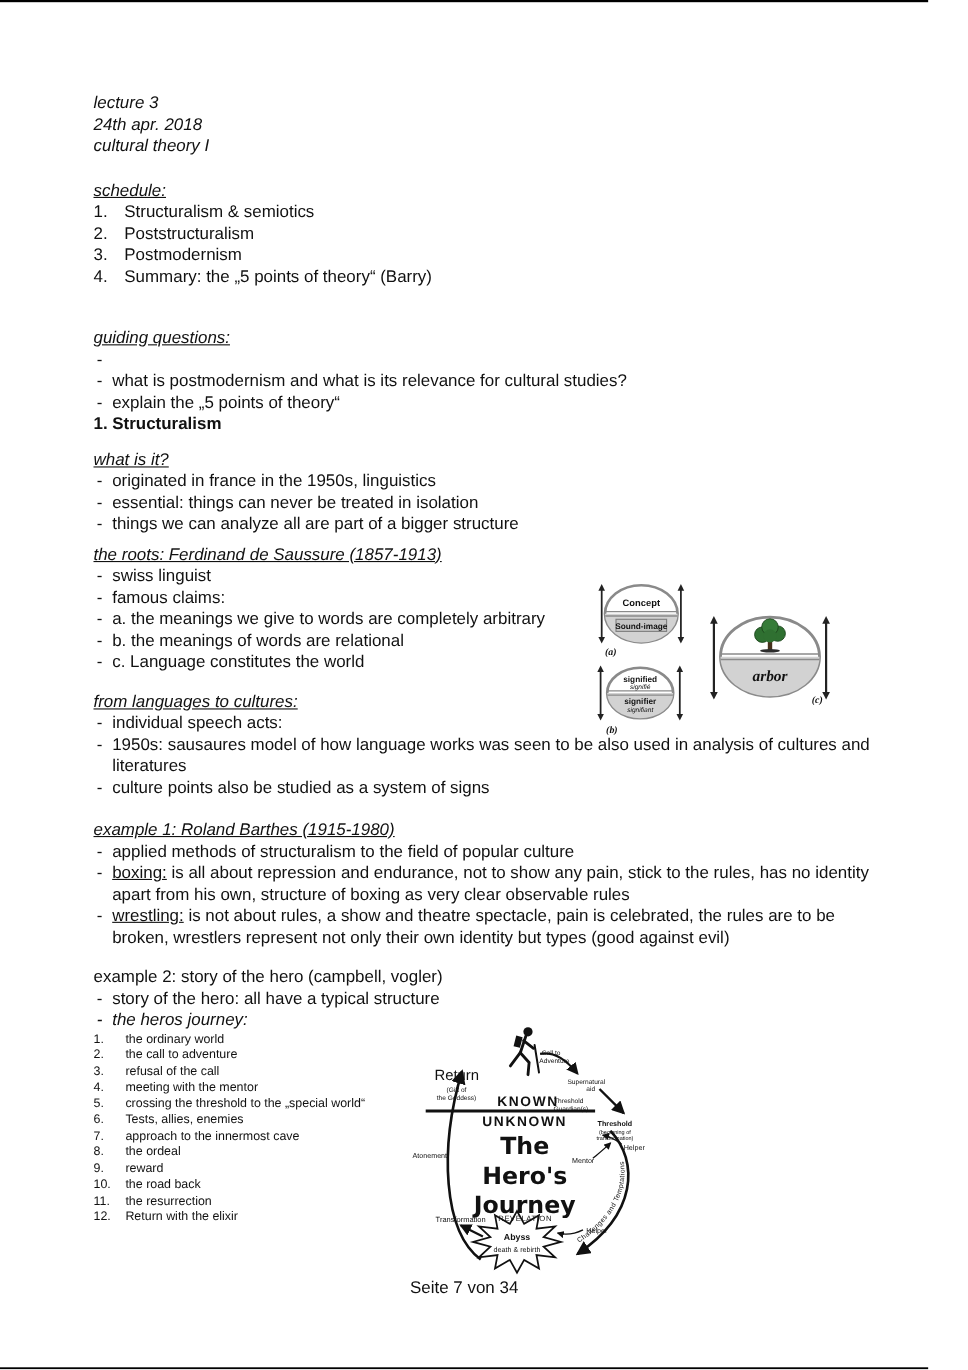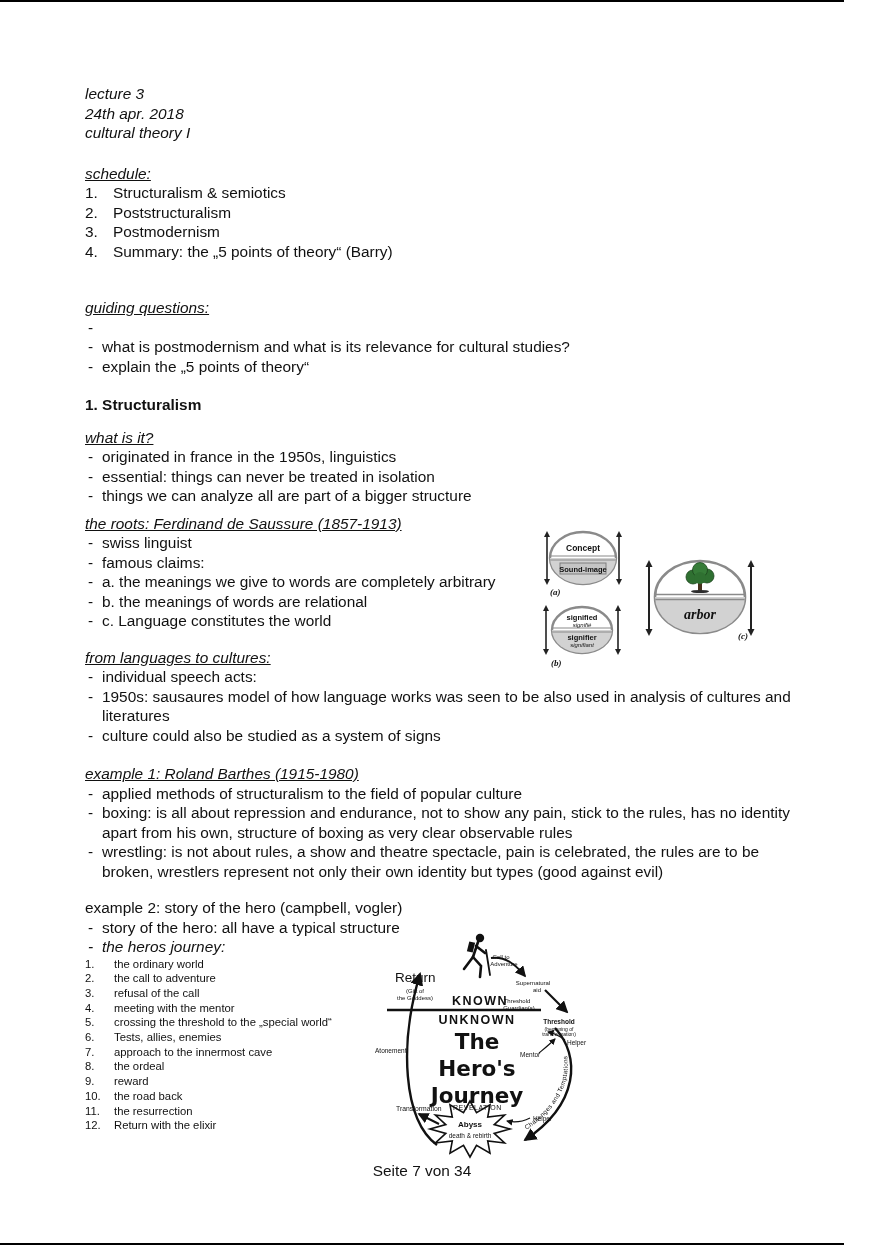--- a/index.html
+++ b/index.html
@@ -9,31 +9,31 @@
     color:#111; overflow:hidden;
   }
   .edge { position:absolute; left:0; width:100%; height:2px; background:#000; }
   .edge.top { top:0; } .edge.bottom { bottom:0; }
   .content { position:absolute; left:85px; top:84px; width:712px; }
   .hdr { font-style:italic; }
   .sec-head { text-decoration:underline;font-style:italic; }
   .bold-head { font-weight:bold; }
   .blk-schedule   { margin-top:21px; }
   .blk-guiding    { margin-top:37px; }
-  .blk-struct     { margin-top:19px; }
+  .blk-struct     { }
   .blk-whatisit   { margin-top:13px; }
   .blk-roots      { margin-top:8px; }
   .blk-languages  { margin-top:17px; }
   .blk-example1   { margin-top:19px; }
   .blk-example2   { margin-top:17px; }
   .nrow { display:flex; }
   .nrow .num { flex:none; width:28px; }
   .drow { display:flex; }
   .drow .dash { flex:none; width:17px; padding-left:3px; box-sizing:border-box; }
-  .u { }
+  .u { text-decoration:underline; }
   .it { font-style:italic; }
   .steps { font-size:11.3px; line-height:14.7px; width:330px; }
   .steps .num { width:29px; }
   .footer { position:absolute; top:1161px; left:0; width:100%; text-align:center; }
   .fig { position:absolute; }
   .fig-saussure { left:538px; top:526px; }
   .fig-hero { left:373px; top:926px; }
   svg text { fill:#111; }
 </style>
 </head>
@@ -133,21 +133,21 @@
       <div class="drow">
           <span class="dash">-</span>
           <span>individual speech acts:</span>
         </div>
       <div class="drow">
           <span class="dash">-</span>
           <span>1950s: sausaures model of how language works was seen to be also used in analysis of cultures and literatures</span>
         </div>
       <div class="drow">
           <span class="dash">-</span>
-          <span>culture could also be studied as a system of signs</span>
+          <span>culture points also be studied as a system of signs</span>
         </div>
     </div>
 
     <div class="blk-example1">
       <div class="sec-head">example 1: Roland Barthes (1915-1980)</div>
       <div class="drow">
           <span class="dash">-</span>
           <span>applied methods of structuralism to the field of popular culture</span>
         </div>
       <div class="drow">

